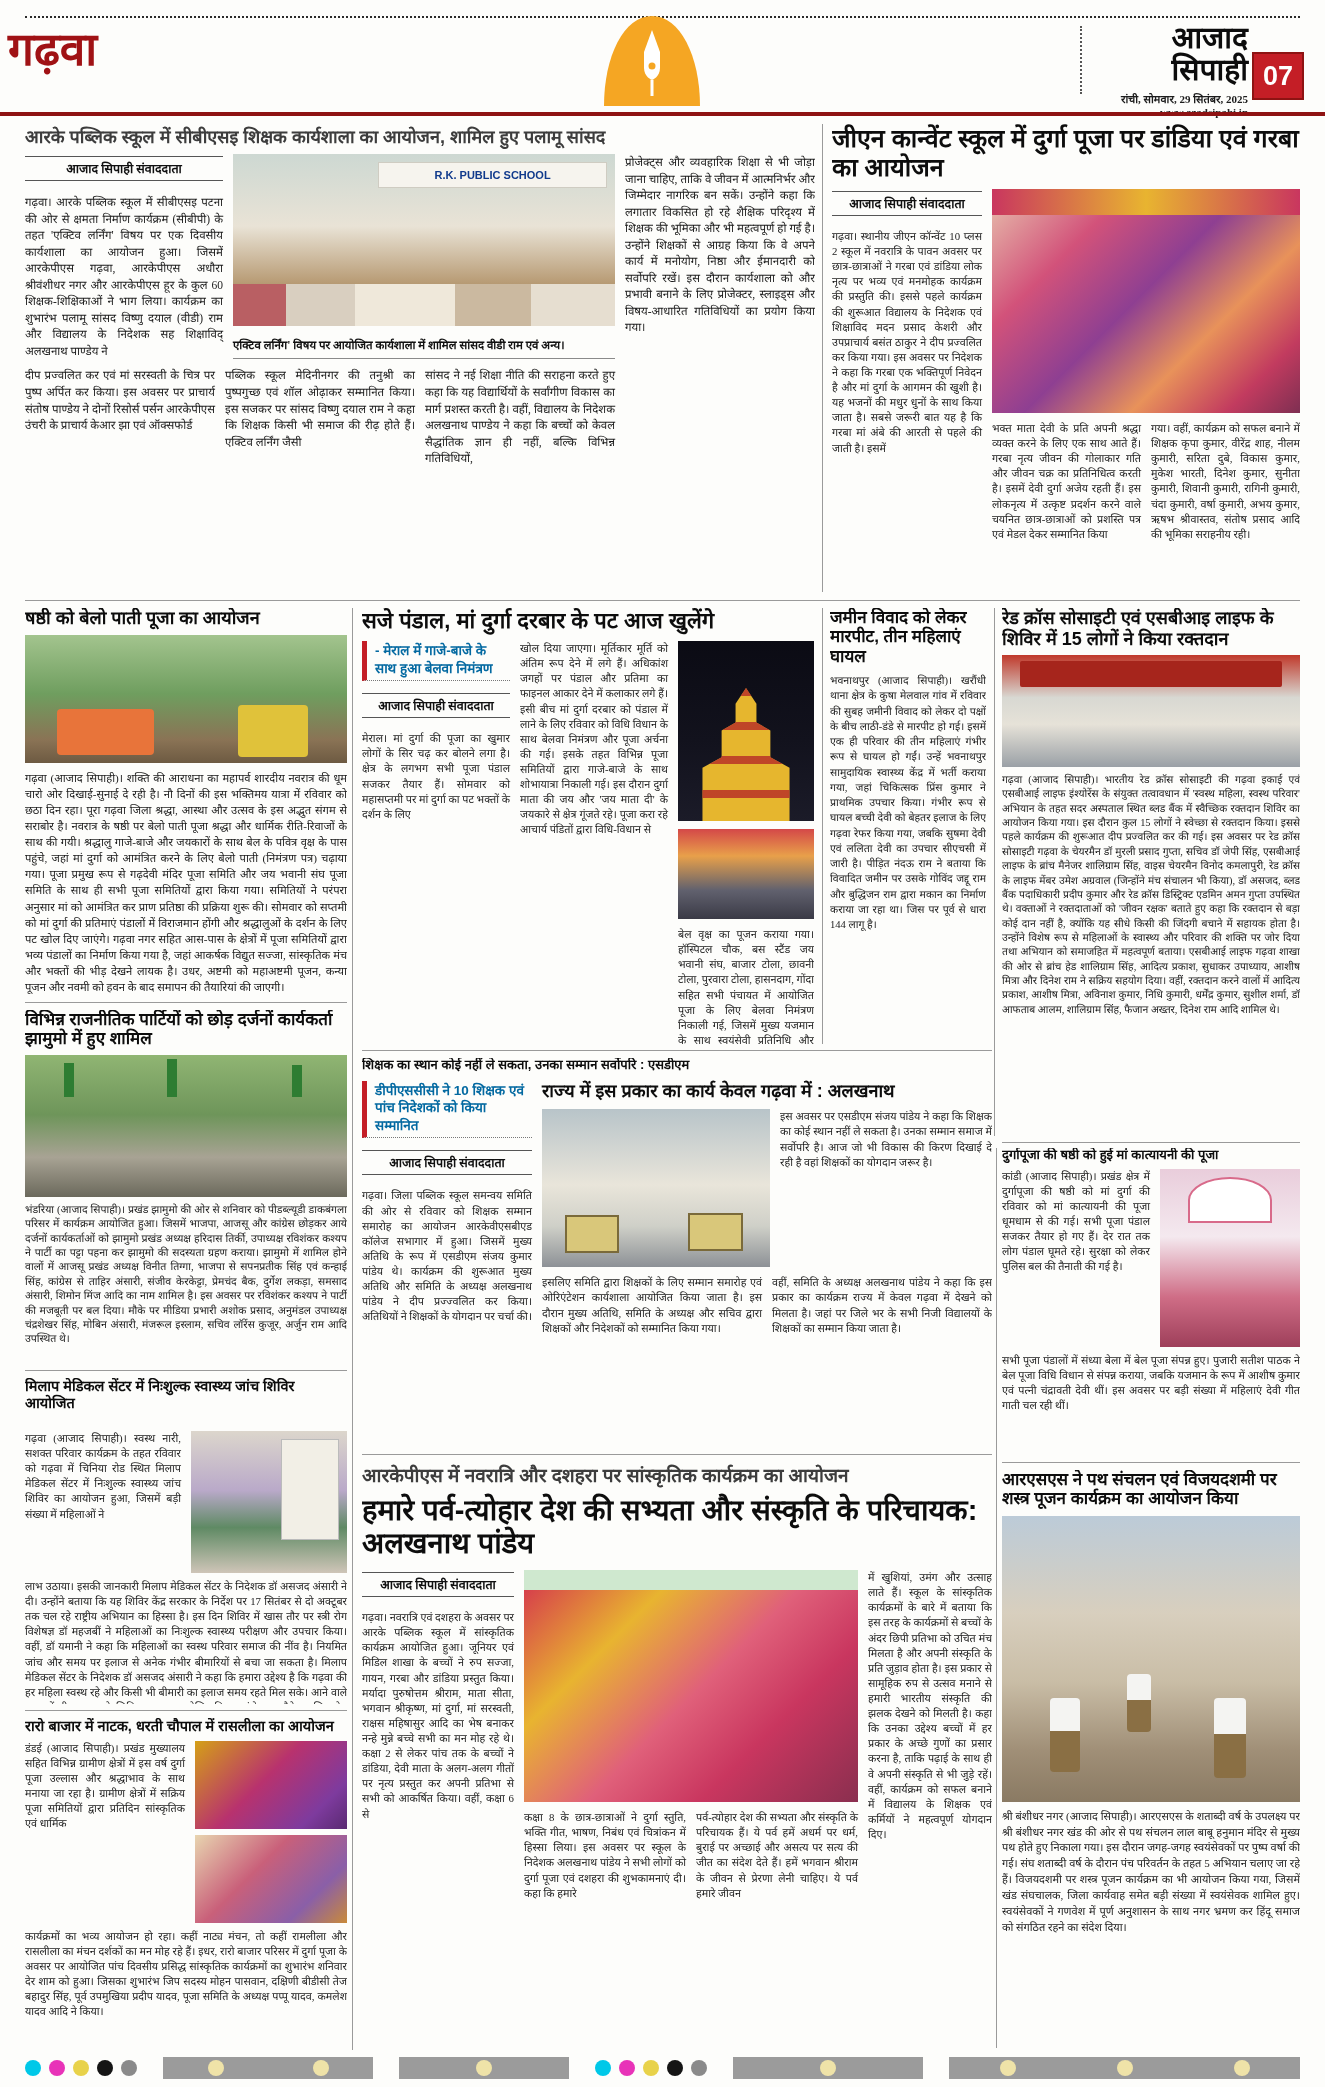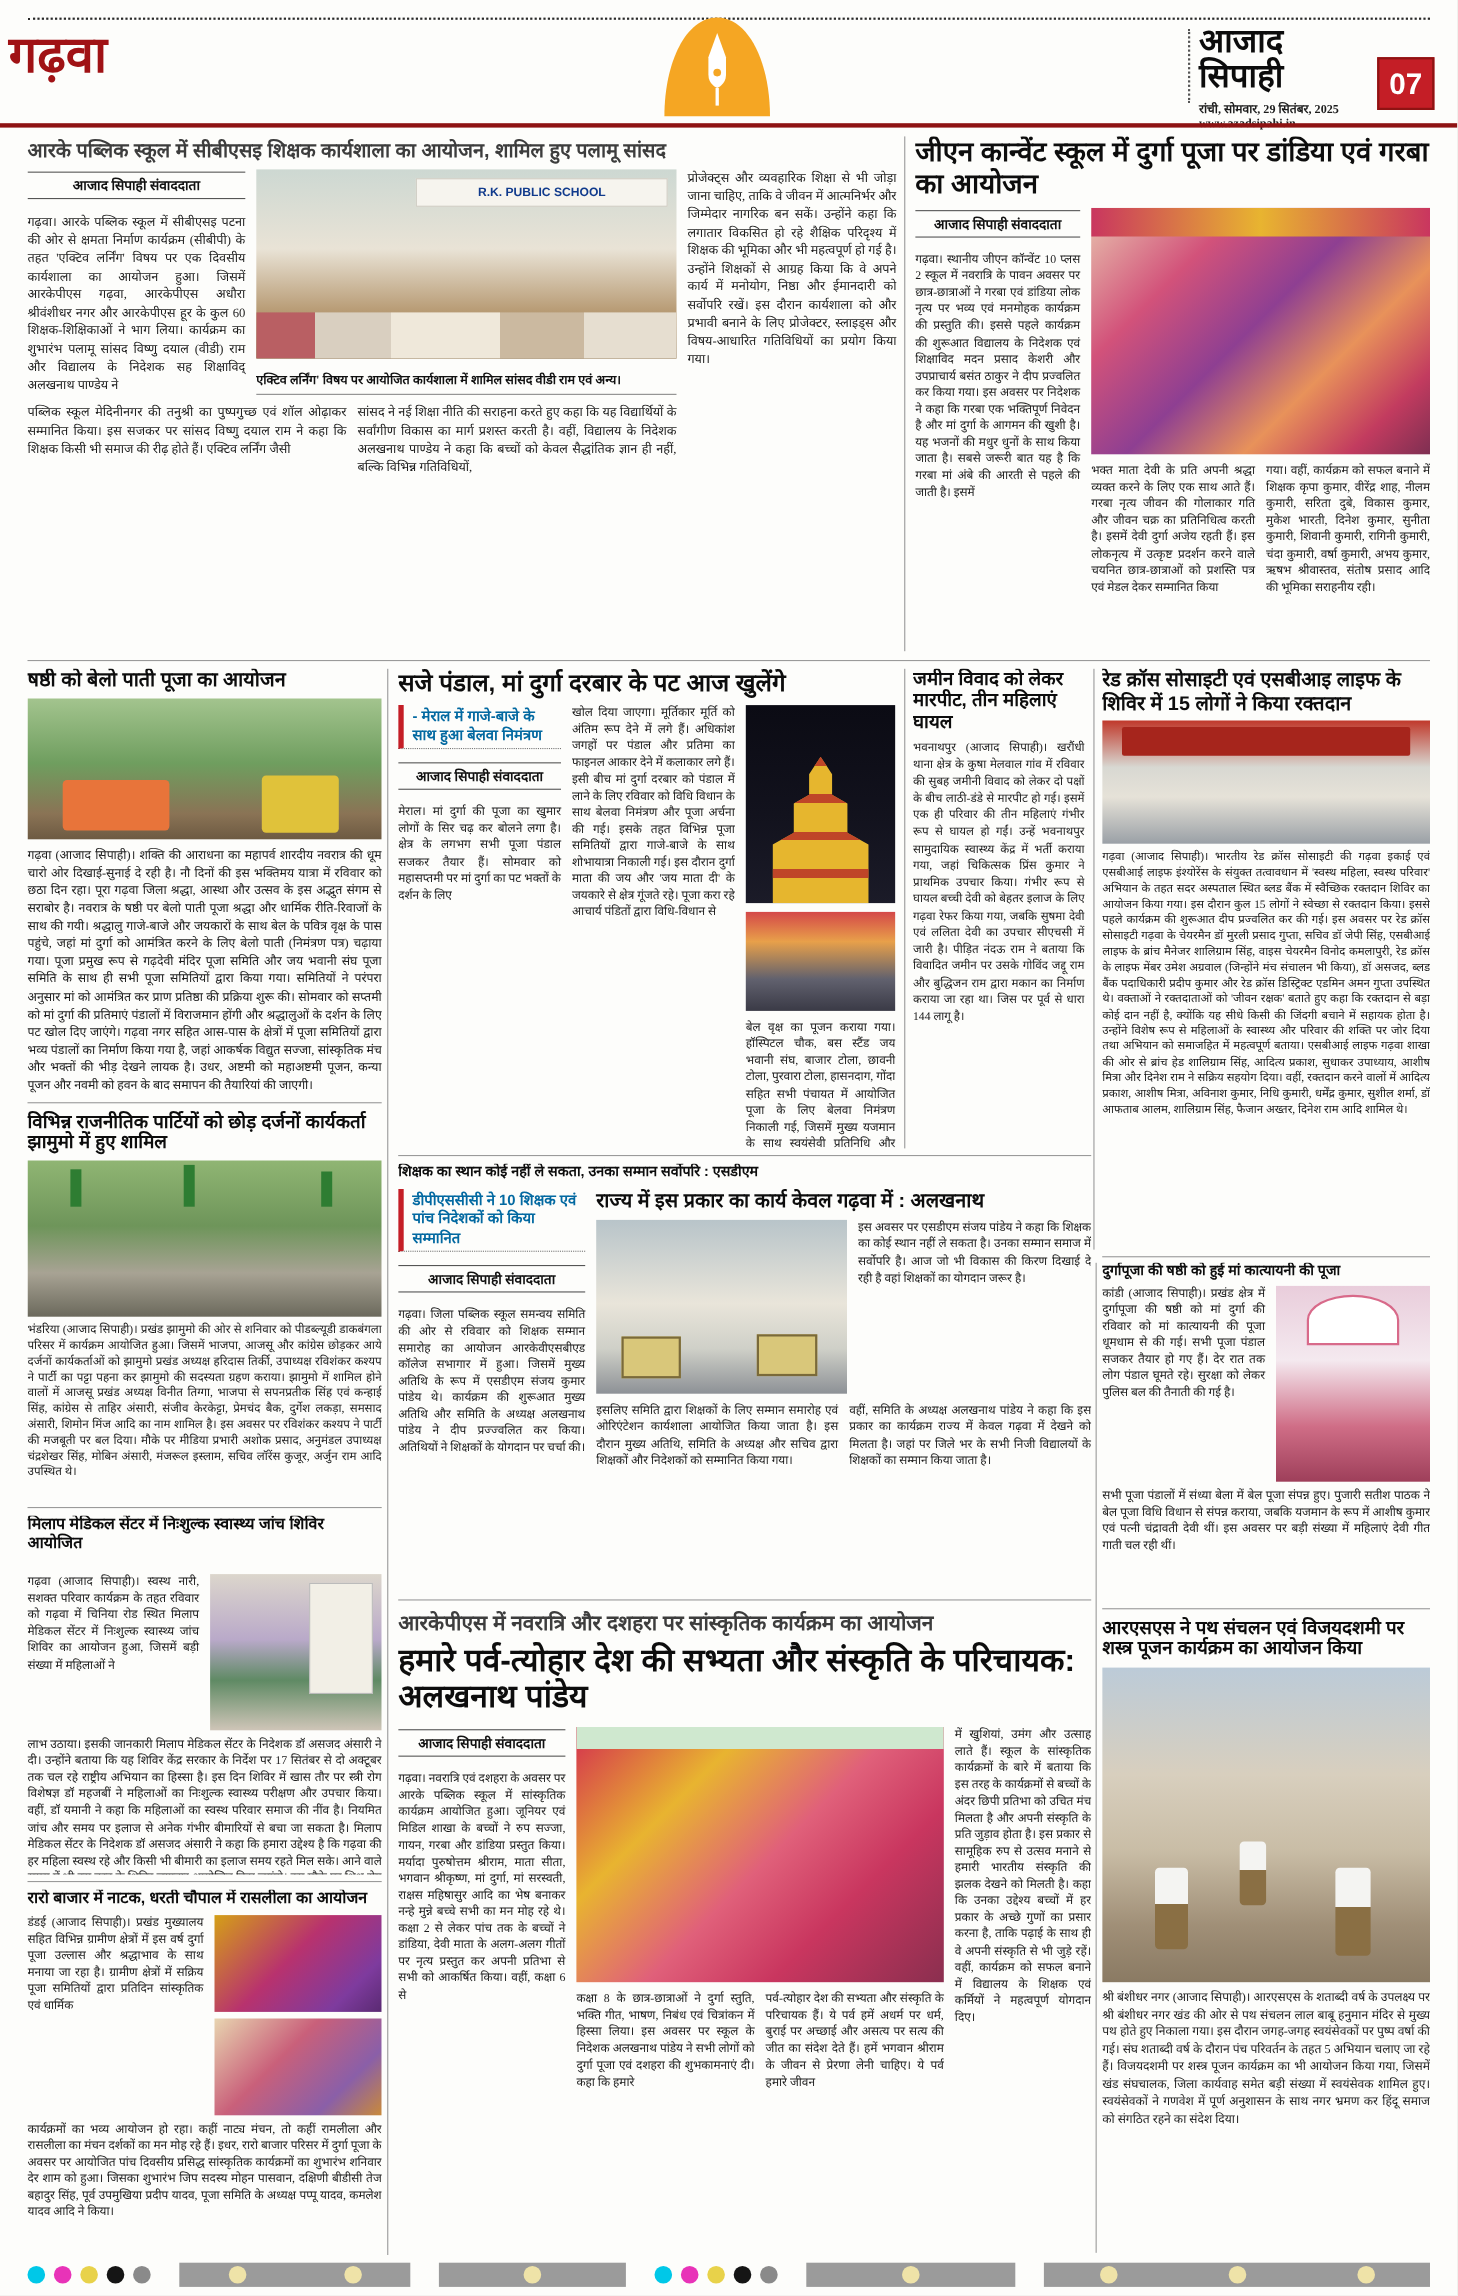--- a/index.html
+++ b/index.html
@@ -20,21 +20,21 @@
   .subhead{border-left:5px solid #c41e26;padding:1px 0 3px 8px;font-weight:bold;
            font-family:"Liberation Sans",sans-serif;font-size:13.5px;color:#0369a1;
            border-bottom:1px dotted #777;margin-bottom:4px;line-height:1.3}
   .rule-h{position:absolute;height:1px;background:#9a9a9a}
   .rule-v{position:absolute;width:1px;background:#9a9a9a}
   
   #topdots{position:absolute;left:25px;top:16px;width:1275px;border-top:2px dotted #2a2a2a}
   #region{position:absolute;left:8px;top:26px;font-family:"Liberation Sans",sans-serif;
           font-weight:bold;font-size:46px;color:#a01215;line-height:1}
   #nib{position:absolute;left:602px;top:14px}
-  #mast{position:absolute;left:1090px;top:22px;width:158px;}
+  #mast{position:absolute;left:1090px;top:22px;width:158px;text-align:right}
   #mast .title{font-family:"Liberation Sans",sans-serif;font-weight:bold;font-size:30px;color:#0c0c0c;line-height:1.05}
   #mast .dl{font-size:11px;font-weight:bold;margin-top:6px}
   #mast .web{font-size:11px;font-weight:bold;color:#222}
   #pagenum{position:absolute;left:1252px;top:52px;width:48px;height:44px;background:#c41e26;color:#fff;
            font-family:"Liberation Sans",sans-serif;font-weight:bold;font-size:27px;display:flex;
            align-items:center;justify-content:center;border:2px solid #8e1313}
   #hrule{position:absolute;left:0;top:112px;width:1325px;height:4px;background:#8e1313}
   #mastdiv{position:absolute;left:1080px;top:26px;height:68px;border-left:2px dotted #555}
   
   .banner{position:absolute;top:8px;right:8px;left:38%;background:#f6f4ee;border:1px solid #cfccc2;
@@ -87,20 +87,21 @@
           </div>
           <figure class="colx" style="width:382px;margin:0">
             <div class="photo" style="height:172px;background:linear-gradient(180deg,#cdd8d2 0%,#e9e3d6 42%,#b99d77 74%,#86683f 100%)">
               <div class="banner">R.K. PUBLIC SCHOOL</div>
               <div style="position:absolute;bottom:0;left:0;right:0;height:42px;background:linear-gradient(90deg,#b95f63 0 14%,#d9cfc0 14% 32%,#efe8da 32% 58%,#cbb9a0 58% 78%,#e6ded0 78% 100%)"></div>
             </div>
             <figcaption class="caption">एक्टिव लर्निंग' विषय पर आयोजित कार्यशाला में शामिल सांसद वीडी राम एवं अन्य।</figcaption>
           </figure>
         </div>
         <div class="row">
+          <p class="body" style="flex:1">दीप प्रज्वलित कर एवं मां सरस्वती के चित्र पर पुष्प अर्पित कर किया। इस अवसर पर प्राचार्य संतोष पाण्डेय ने दोनों रिसोर्स पर्सन आरकेपीएस उंचरी के प्राचार्य केआर झा एवं ऑक्सफोर्ड</p>
           <p class="body" style="flex:1">पब्लिक स्कूल मेदिनीनगर की तनुश्री का पुष्पगुच्छ एवं शॉल ओढ़ाकर सम्मानित किया। इस सजकर पर सांसद विष्णु दयाल राम ने कहा कि शिक्षक किसी भी समाज की रीढ़ होते हैं। एक्टिव लर्निंग जैसी</p>
           <p class="body" style="flex:1">सांसद ने नई शिक्षा नीति की सराहना करते हुए कहा कि यह विद्यार्थियों के सर्वांगीण विकास का मार्ग प्रशस्त करती है। वहीं, विद्यालय के निदेशक अलखनाथ पाण्डेय ने कहा कि बच्चों को केवल सैद्धांतिक ज्ञान ही नहीं, बल्कि विभिन्न गतिविधियों,</p>
         </div>
       </div>
       <div class="colx" style="flex:1">
         <p class="body">प्रोजेक्ट्स और व्यवहारिक शिक्षा से भी जोड़ा जाना चाहिए, ताकि वे जीवन में आत्मनिर्भर और जिम्मेदार नागरिक बन सकें। उन्होंने कहा कि लगातार विकसित हो रहे शैक्षिक परिदृश्य में शिक्षक की भूमिका और भी महत्वपूर्ण हो गई है। उन्होंने शिक्षकों से आग्रह किया कि वे अपने कार्य में मनोयोग, निष्ठा और ईमानदारी को सर्वोपरि रखें। इस दौरान कार्यशाला को और प्रभावी बनाने के लिए प्रोजेक्टर, स्लाइड्स और विषय-आधारित गतिविधियों का प्रयोग किया गया।</p>
       </div>
     </div>
   </div>
 

